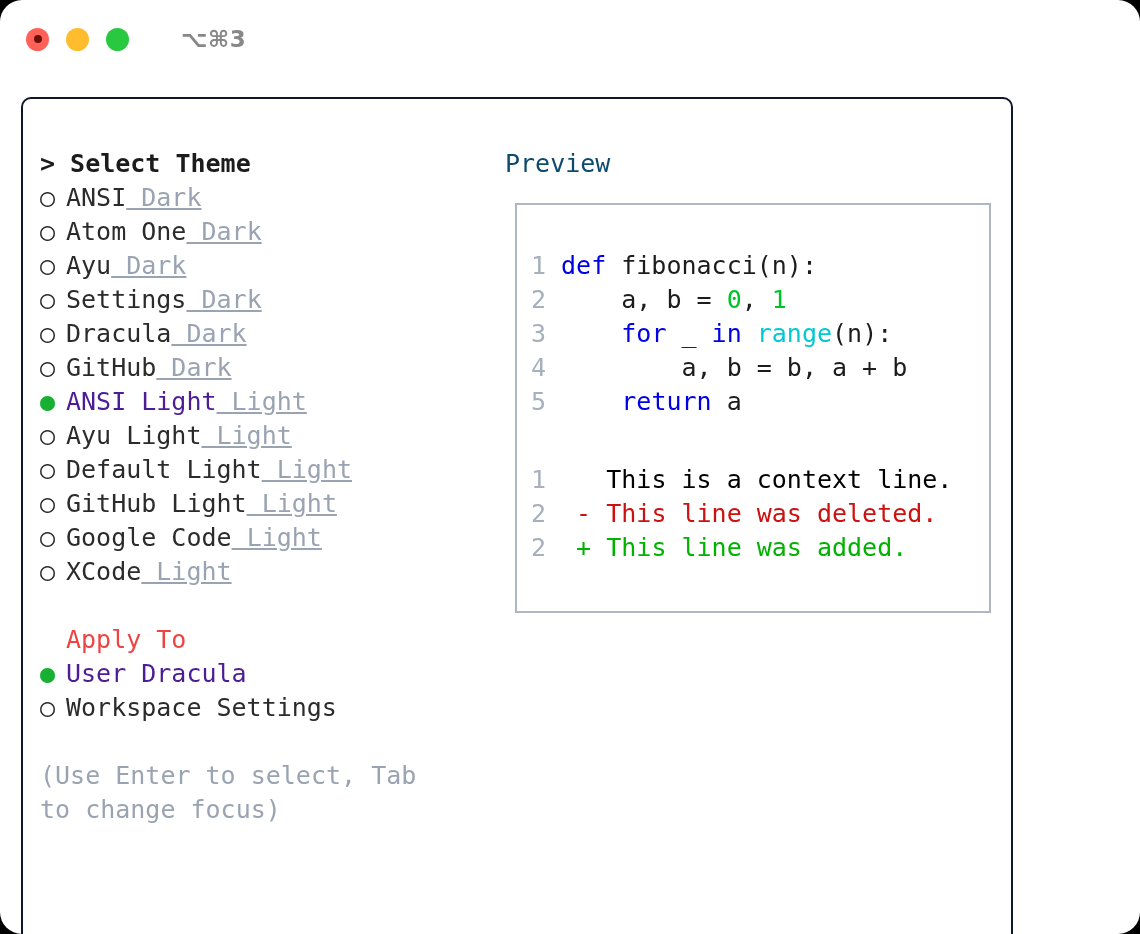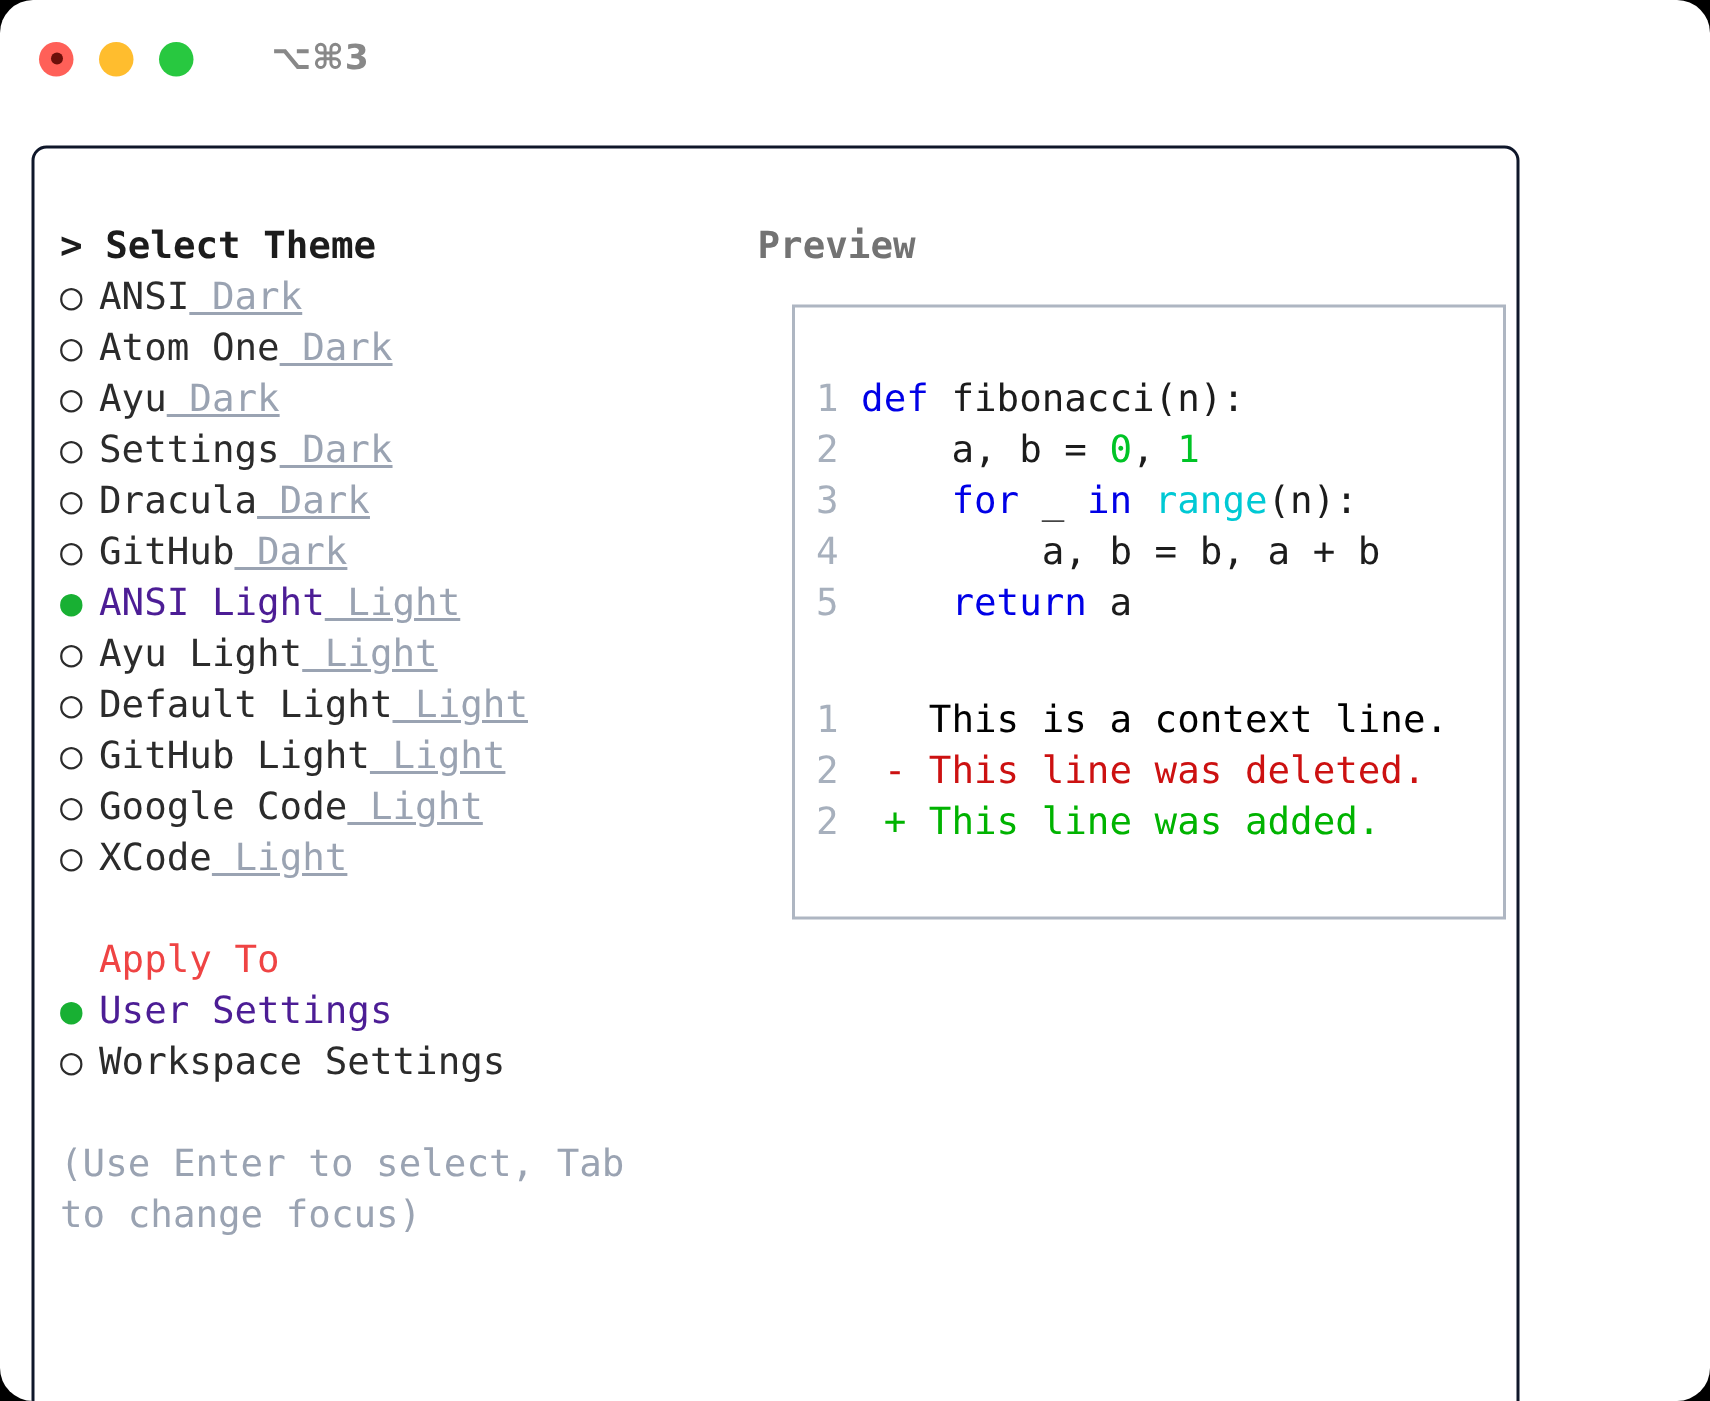--- a/index.html
+++ b/index.html
@@ -109,22 +109,22 @@
   .section-head {
     font-size: 25px;
     font-weight: 700;
     color: #1c1c1c;
     line-height: 34px;
     white-space: pre;
     margin-bottom: 0px;
   }
   .preview-head {
     font-size: 25px;
-    font-weight: 700;
-    color: #737373;
+    font-weight: 400;
+    color: #0c4a6e;
     line-height: 34px;
     white-space: pre;
   }
 
   .opt-row {
     display: flex;
     align-items: baseline;
     font-size: 25px;
     line-height: 34px;
     color: #2b2b2b;
@@ -161,21 +161,21 @@
     line-height: 34px;
     color: #9aa3b2;
     width: 420px;
     white-space: normal;
     word-spacing: 0px;
   }
 
   
   .preview-box {
     margin-top: 22px;
-    margin-left: 23px;
+    margin-left: 10px;
     width: 476px;
     height: 410px;
     border: 2px solid #aeb6c2;
     box-sizing: border-box;
     background: #ffffff;
     padding: 44px 0 6px 14px;
   }
 
   .code-line {
     font-size: 25px;
@@ -233,21 +233,21 @@
             <div class="opt-row mono"><span class="bullet bullet-off">○</span><span class="opt-name">GitHub Light</span><span class="opt-kind"> Light</span></div>
             <div class="opt-row mono"><span class="bullet bullet-off">○</span><span class="opt-name">Google Code</span><span class="opt-kind"> Light</span></div>
             <div class="opt-row mono"><span class="bullet bullet-off">○</span><span class="opt-name">XCode</span><span class="opt-kind"> Light</span></div>
           </div>
 
         <div class="spacer-md"></div>
 
         <div class="apply-head mono">Apply To</div>
 
         <div id="apply-list">
-            <div class="opt-row mono"><span class="bullet bullet-on">●</span><span class="opt-name sel">User Settings</span></div>
+            <div class="opt-row mono"><span class="bullet bullet-on">●</span><span class="opt-name sel">User Dracula</span></div>
             <div class="opt-row mono"><span class="bullet bullet-off">○</span><span class="opt-name">Workspace Settings</span></div>
           </div>
 
         <div class="spacer-sm"></div>
 
         <div class="hint mono">(Use Enter to select, Tab to change focus)</div>
       </div>
 
       <div class="col-right">
 

